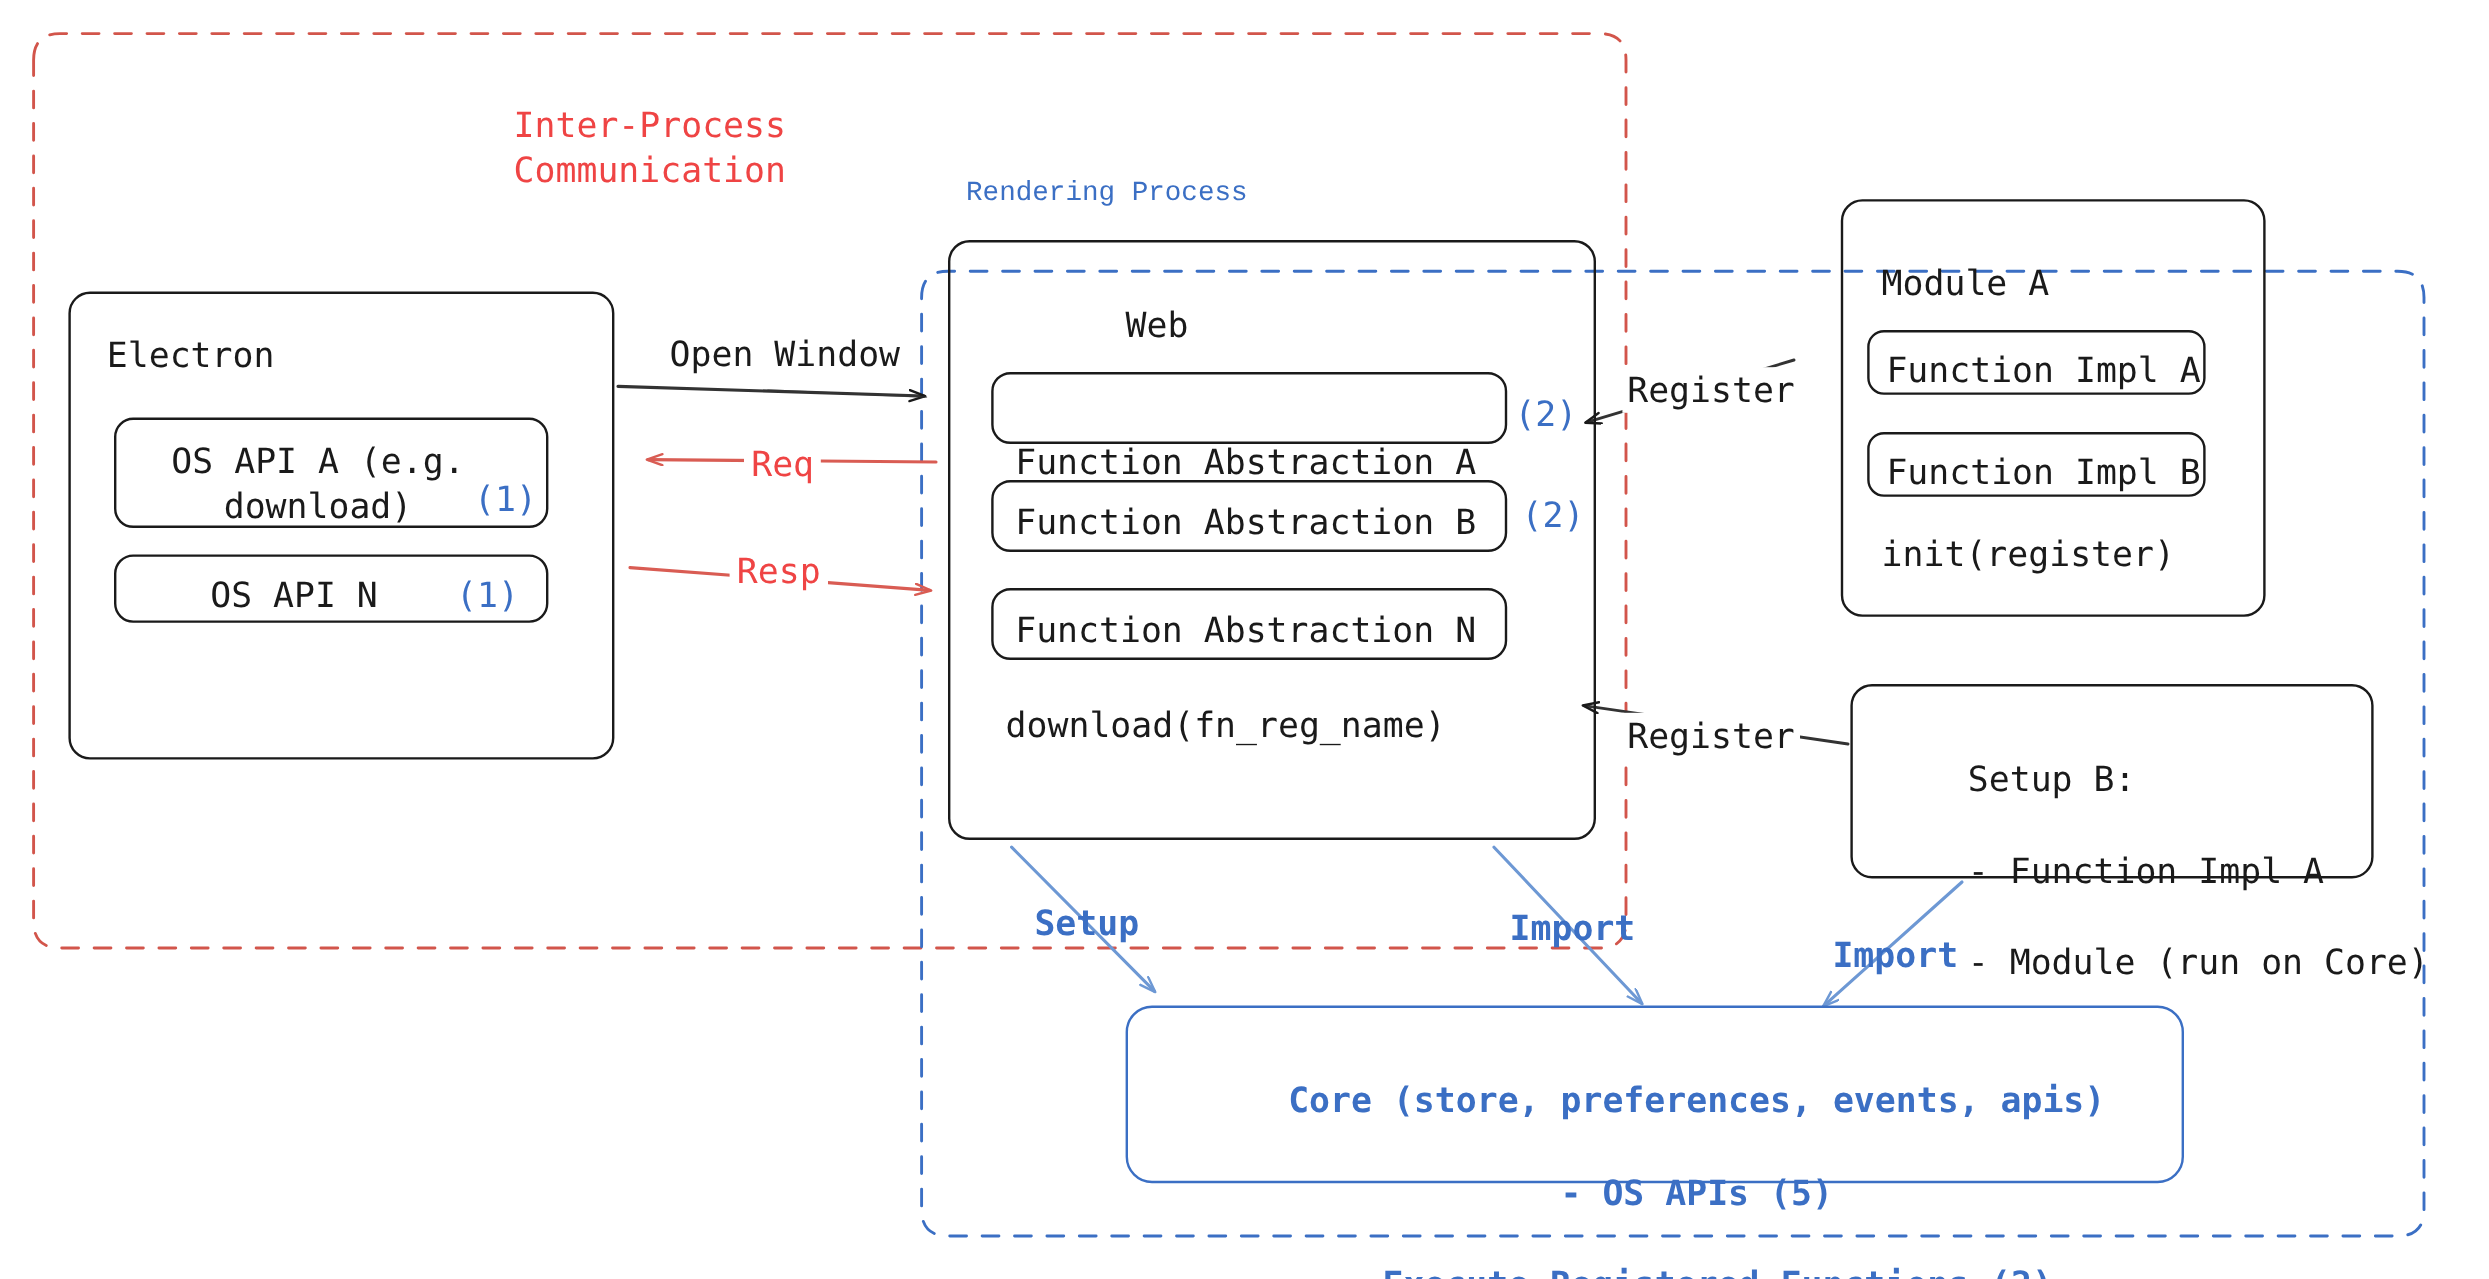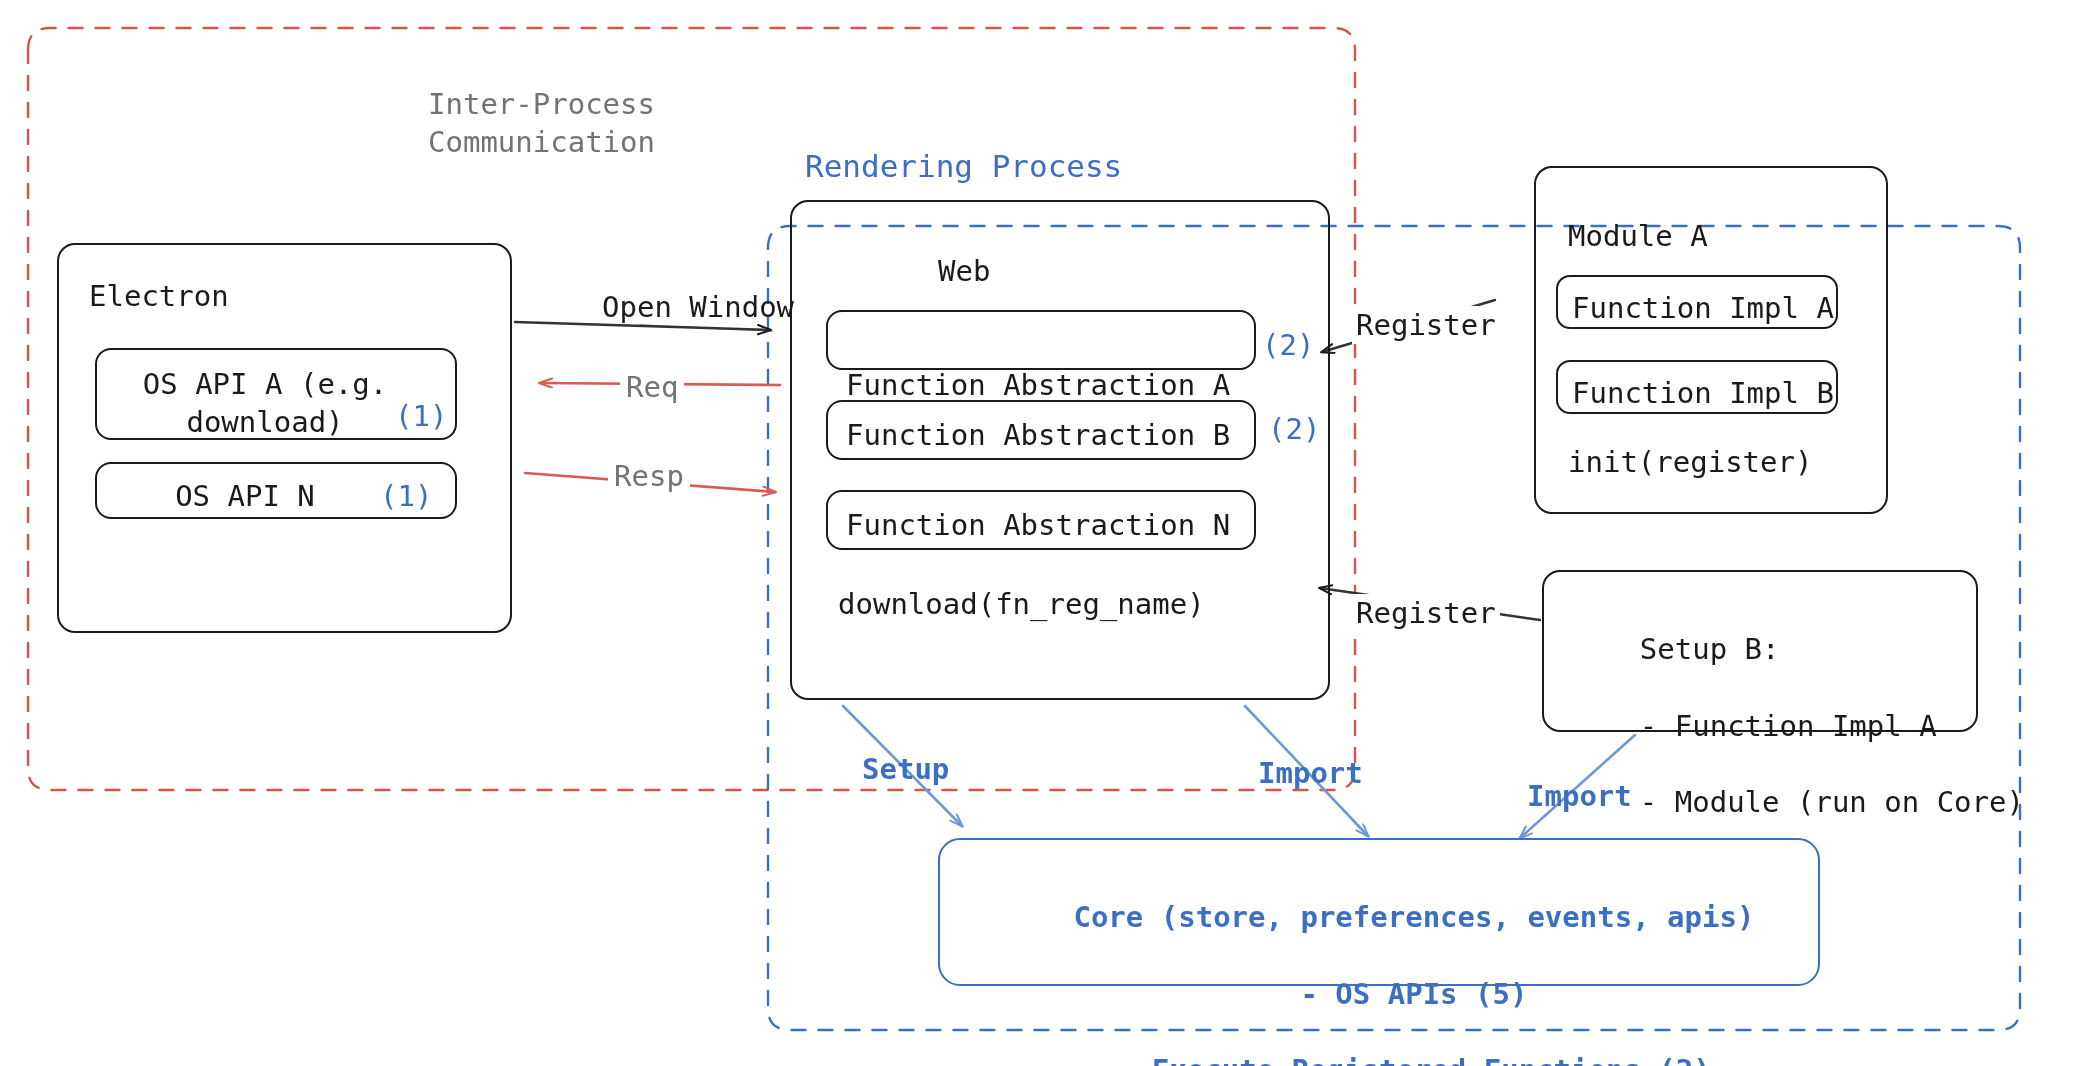--- a/index.html
+++ b/index.html
@@ -32,24 +32,24 @@
     background: transparent;
   }
   .txt {
     position: absolute;
     white-space: pre;
     line-height: 1.32;
     color: #1a1a1a;
     font-family: "DejaVu Sans Mono", monospace;
   }
   .blue { color: #3b6fc4; }
-  .red  { color: #737373; text-align: right; }
+  .red  { color: #ef4444; text-align: right; }
 
   .t-group-red  { font-size: 29px; }
-  .t-group-blue { font-size: 31px; }
+  .t-group-blue { font-size: 23px; font-family: Liberation Mono, monospace; }
   .t-container  { font-size: 29px; }
   .t-leaf       { font-size: 29px; }
   .t-edge       { font-size: 29px; }
   .t-core       { font-size: 29px; font-weight: 700; }
   .t-marker     { font-size: 29px; }
   .t-edge-blue  { font-size: 29px; font-weight: 700; }
 </style>
 </head>
 <body>
 
@@ -163,21 +163,21 @@
   </div>
 
   <div class="rbox" style="left:938px; top:838px; width:882px; height:148px;
               border-color:#3b6fc4; border-radius:22px;"></div>
   <div class="txt t-core blue" style="left:938px; top:860px; width:882px; text-align:center;">
     <span>Core (store, preferences, events, apis)</span><br>
     <span>- OS APIs (5)</span><br>
     <span>- Execute Registered Functions (2)</span>
   </div>
 
-  <div class="txt t-edge" style="left:558px; top:288px;margin-left:44px;">Open Window</div>
+  <div class="txt t-edge" style="left:558px; top:276px;">Open Window</div>
 
   <div class="txt t-edge red" style="left:620px; top:368px; background:#ffffff; padding:0 6px;">Req</div>
 
   <div class="txt t-edge red" style="left:608px; top:457px; background:#ffffff; padding:0 6px;">Resp</div>
 
   <div class="txt t-edge" style="left:1352px; top:306px; background:#ffffff; padding:0 4px;">Register</div>
 
   <div class="txt t-edge" style="left:1352px; top:594px; background:#ffffff; padding:0 4px;">Register</div>
 
   <div class="txt t-edge-blue blue" style="left:862px; top:750px;">Setup</div>

